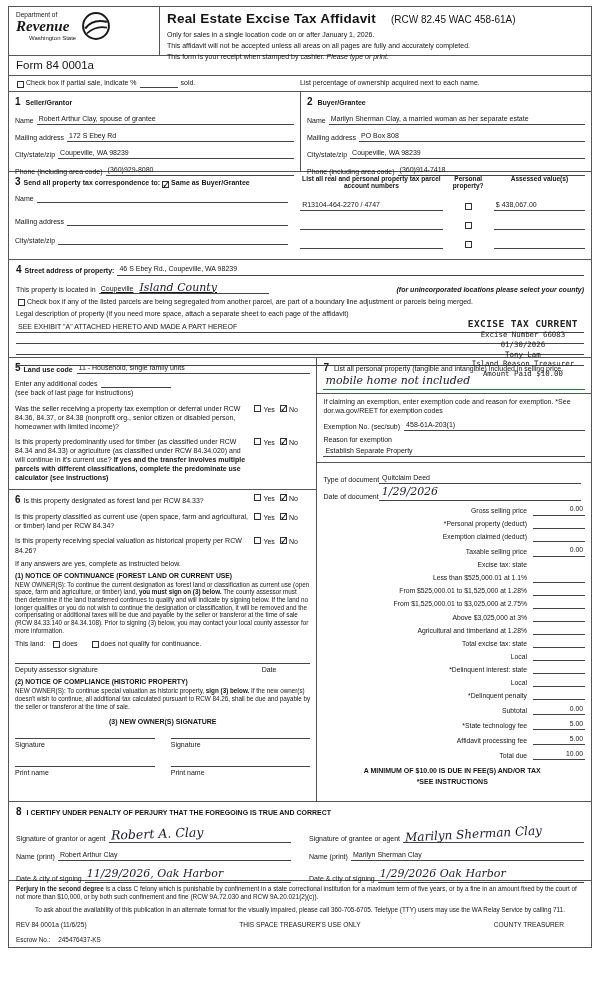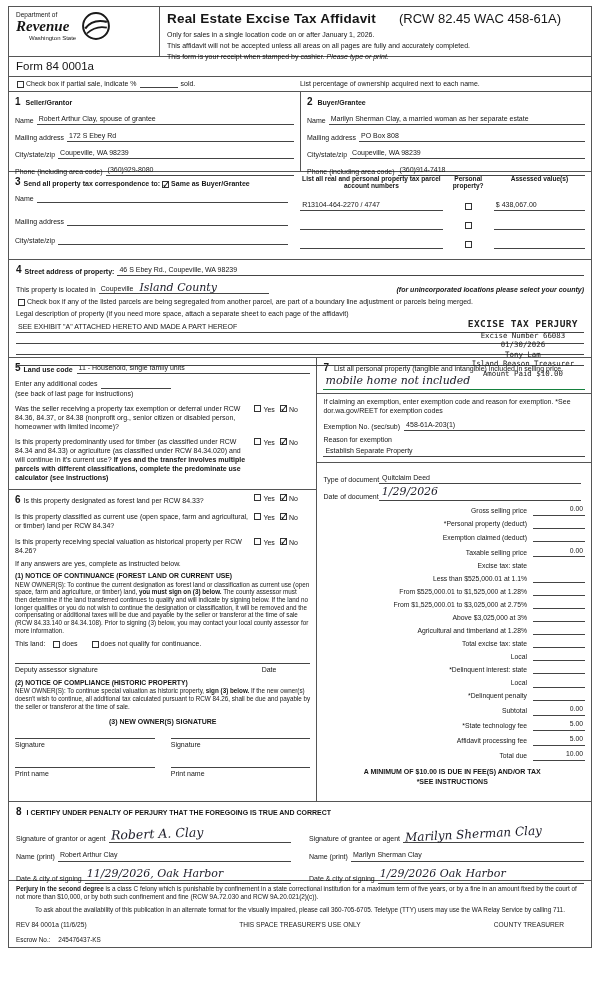--- a/index.html
+++ b/index.html
@@ -24,21 +24,21 @@
 
   
   .hdr { display:flex; border-bottom:1px solid #555; min-height:48px; }
   .hdr-left { width:150px; padding:4px 4px 2px 7px; }
   .logo-row { display:flex; gap:5px; }
   .dept-of { font-size:6.5px; }
   .dept-name { font-family:"Liberation Serif",serif; font-weight:bold; font-style:italic; font-size:15px; line-height:1.05; }
   .dept-state { font-size:6px; margin-left:13px; }
   .hdr-right { flex:1; border-left:1px solid #555; padding:3px 7px 2px; }
   .title { font-weight:bold; font-size:13.5px; letter-spacing:.2px; }
-  .title-ref { font-size:13px; margin-left:21px; }
+  .title-ref { font-size:10px; margin-left:13px; }
   .note { font-size:7px; margin-top:2px; }
   .band-form { border-bottom:1px solid #555; padding:2px 7px; font-weight:normal; font-size:11.5px; }
   .band-partial { display:flex; align-items:flex-end; border-bottom:1px solid #555; padding:2px 6px 3px; }
   .ps-left { width:50%; display:flex; align-items:flex-end; }
   .mini-line { display:inline-block; width:38px; border-bottom:1px solid #444; height:8px; margin:0 3px; }
 
   
   .parties { display:flex; border-bottom:1px solid #555; min-height:80px; }
   .party { width:50%; padding:3px 0 6px; }
   .party + .party { border-left:1px solid #555; }
@@ -50,21 +50,21 @@
   .sec3-right { width:51%; padding:3px 6px 4px; }
   .pt-head { display:flex; text-align:center; font-weight:bold; font-size:6.6px; line-height:1.15; }
   .pt-c1 { width:50%; } .pt-c2 { width:18%; } .pt-c3 { width:32%; }
   .pt-row { display:flex; align-items:flex-end; margin-top:10px; }
   .pt-row .pt-c1, .pt-row .pt-c3 { border-bottom:1px solid #444; padding:0 2px 1px; min-height:9px; text-align:left; }
   .pt-row .pt-c2 { text-align:center; }
 
   
   .sec4 { border-bottom:1px solid #555; padding:3px 7px 5px; min-height:93px; }
   .s4line { display:flex; align-items:flex-end; margin-top:3px; }
-  .loc-box { width:170px; border-bottom:1px solid #444; padding:0 2px 0; display:flex; align-items:flex-end; gap:6px; margin-left:3px; }
+  .loc-box { width:170px; border-bottom:1px solid #444; padding:0 2px 0; display:flex; align-items:flex-end; gap:6px; margin-left:3px;text-decoration:underline; }
   .loc-hw { position:relative; top:2px; }
   .right-note { margin-left:auto; font-weight:bold; font-style:italic; }
   .legal-area { position:relative; margin-top:4px; }
   .legal-line { border-bottom:1px solid #444; height:11px; padding:0 2px; }
   .stamp { position:absolute; right:6px; top:-4px; text-align:center; font-family:"DejaVu Sans Mono",monospace; line-height:1.3; color:#222; }
   .stamp-l1 { font-size:9.5px; font-weight:bold; letter-spacing:.4px; }
   .stamp-l { font-size:7.4px; }
 
   
   .main { display:flex; border-bottom:1px solid #555; min-height:444px; }
@@ -281,21 +281,21 @@
     </div>
     <div class="s4line">
       <span>Legal description of property (if you need more space, attach a separate sheet to each page of the affidavit)</span>
     </div>
     <div class="legal-area">
       <div class="legal-line">SEE EXHIBIT "A" ATTACHED HERETO AND MADE A PART HEREOF</div>
       <div class="legal-line"></div>
       <div class="legal-line"></div>
       <div class="legal-line"></div>
       <div class="stamp">
-        <div class="stamp-l1">EXCISE TAX PERJURY</div>
+        <div class="stamp-l1">EXCISE TAX CURRENT</div>
         <div class="stamp-l">Excise Number 66083</div>
         <div class="stamp-l">01/30/2026</div>
         <div class="stamp-l">Tony Lam</div>
         <div class="stamp-l">Island Reason Treasurer</div>
         <div class="stamp-l">Amount Paid $10.00</div>
       </div>
     </div>
   </div>
 
   <div class="main">

